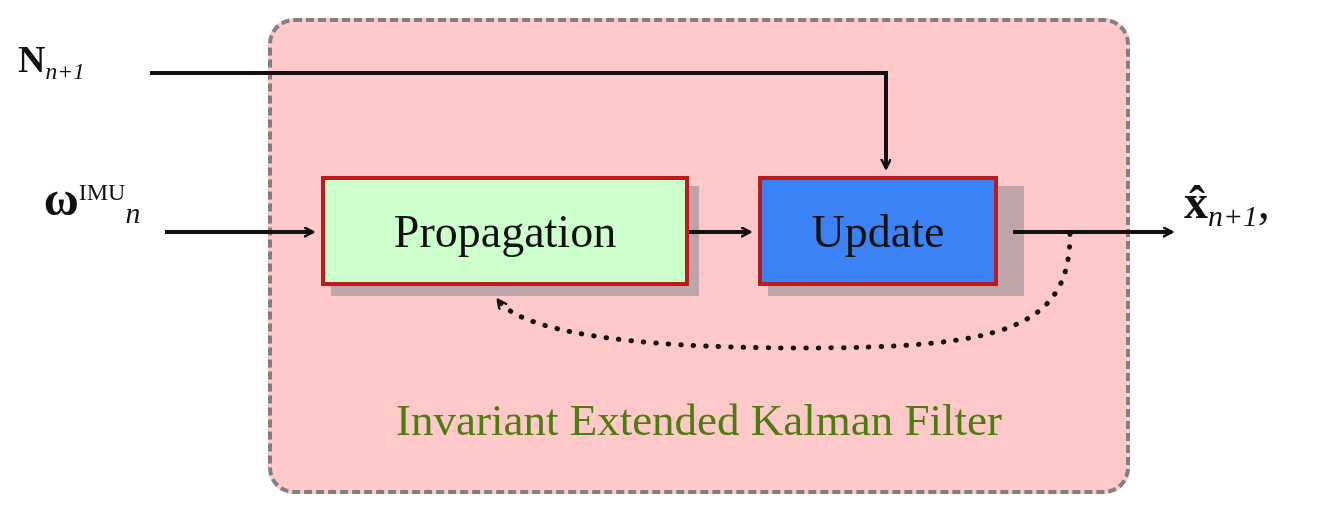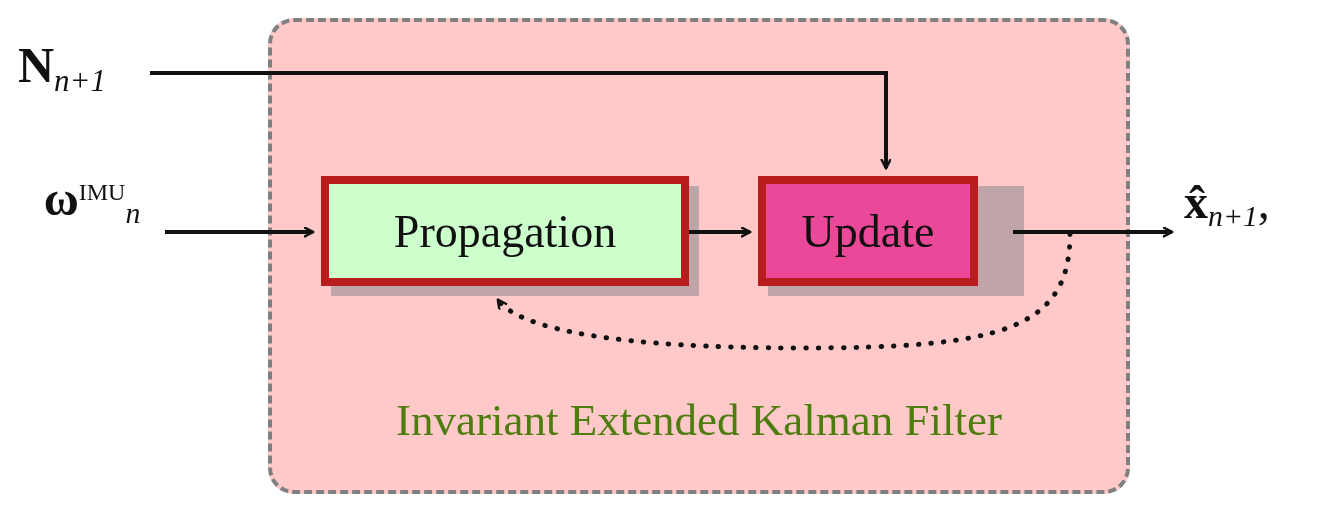--- a/index.html
+++ b/index.html
@@ -39,21 +39,21 @@
     line-height: 56px;
     color: #4d7c0f;
     font-family: "Liberation Serif", "DejaVu Serif", serif;
     white-space: nowrap;
   }
 
   
   .block {
     position: absolute;
     box-sizing: border-box;
-    border: 8px solid #b91c1c;
+    border: 4px solid #b91c1c;
     display: flex;
     align-items: center;
     justify-content: center;
     font-size: 46px;
     color: #111111;
     font-family: "Liberation Serif", "DejaVu Serif", serif;
     white-space: nowrap;
   }
   .block-shadow {
     position: absolute;
@@ -68,23 +68,23 @@
   }
   #shadow-propagation {
     left: 331px;
     top: 186px;
     width: 368px;
     height: 110px;
   }
   #block-update {
     left: 758px;
     top: 176px;
-    width: 220px;
+    width: 240px;
     height: 110px;
-    background: #ec4899;
+    background: #3b82f6;
   }
   #shadow-update {
     left: 768px;
     top: 186px;
     width: 256px;
     height: 110px;
   }
 
   
   .math {
@@ -104,21 +104,21 @@
   .math sup {
     font-size: 0.5em;
     font-style: normal;
     vertical-align: 0.62em;
     line-height: 0;
   }
 
   #label-n {
     left: 18px;
     top: 40px;
-    font-size: 50px;
+    font-size: 38px;
   }
 
   #label-imu {
     left: 22px;
     top: 175px;
     font-size: 48px;
     text-align: center;
     width: 140px;
   }
   #label-imu .row { height: 62px; position: relative; }

